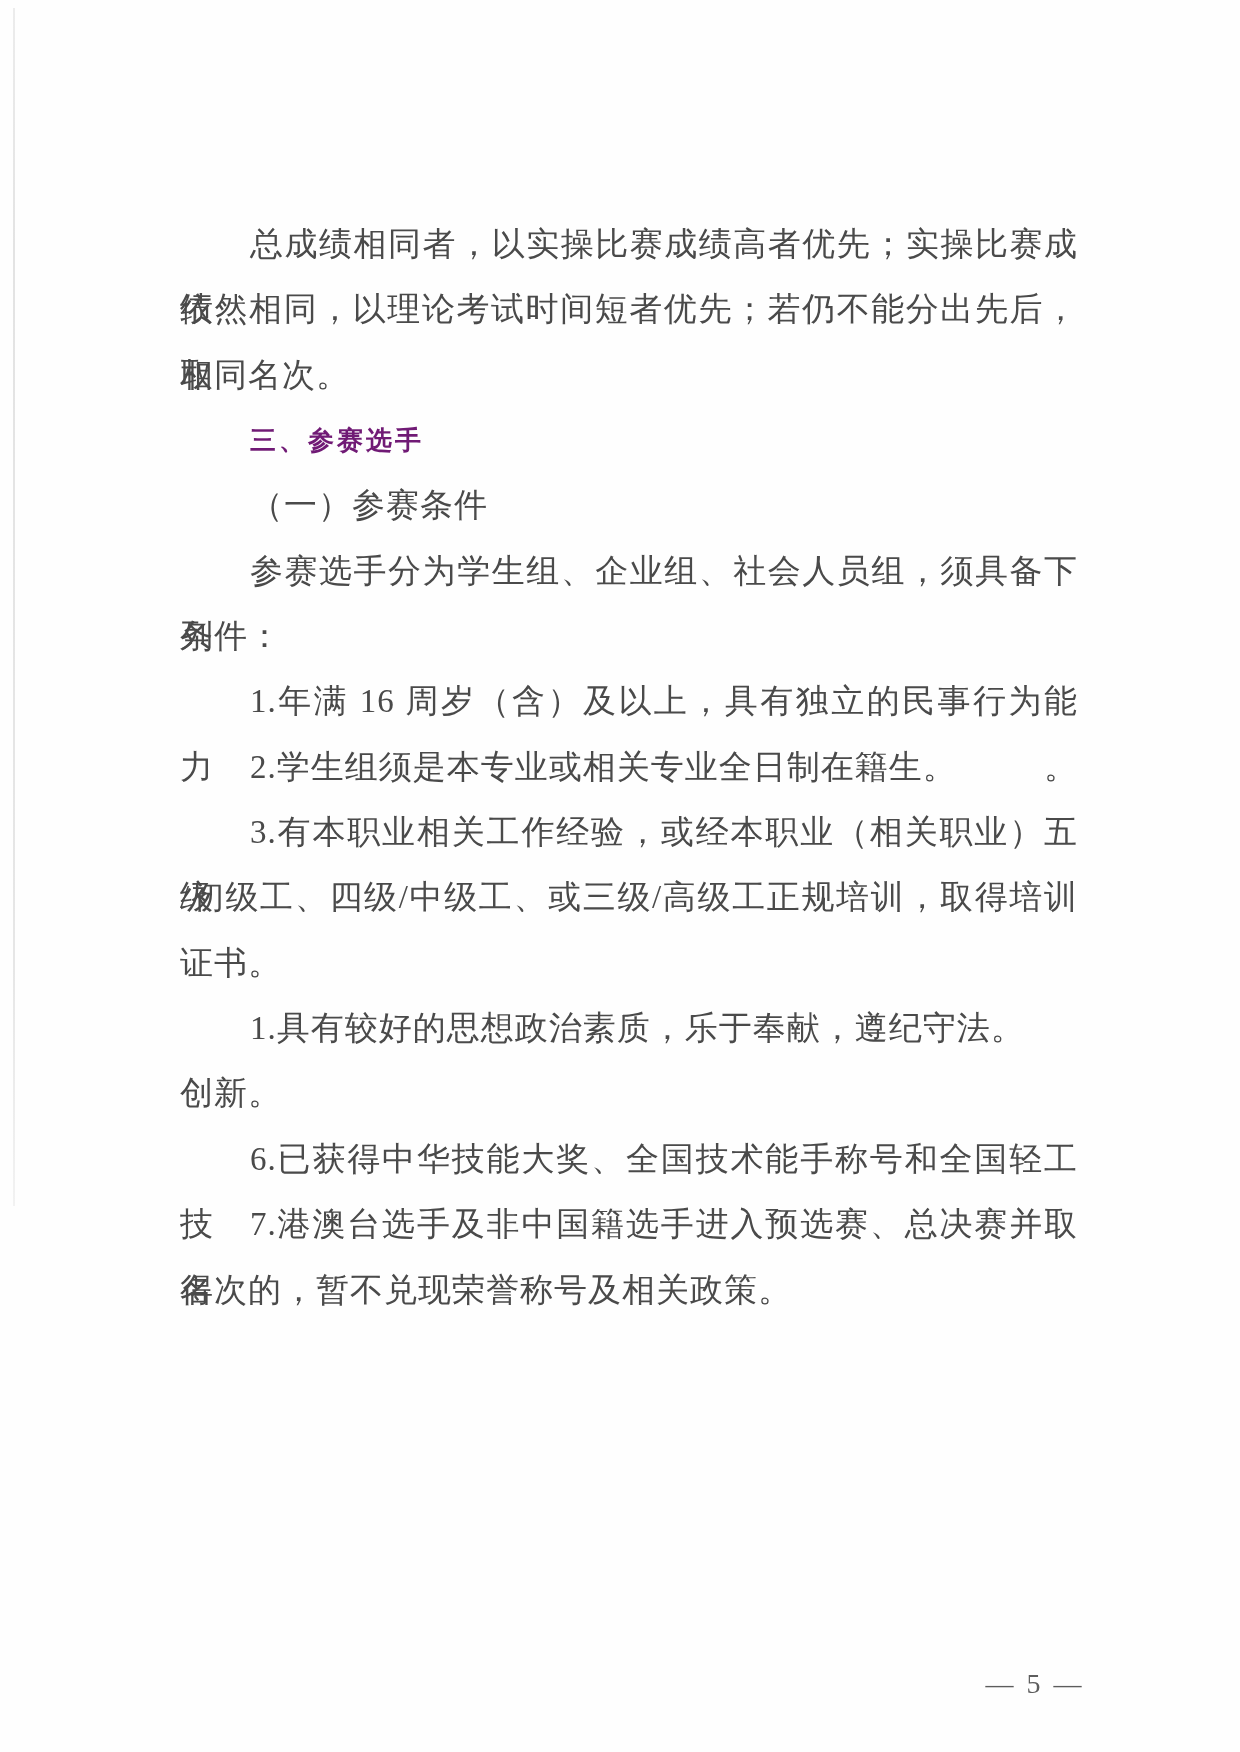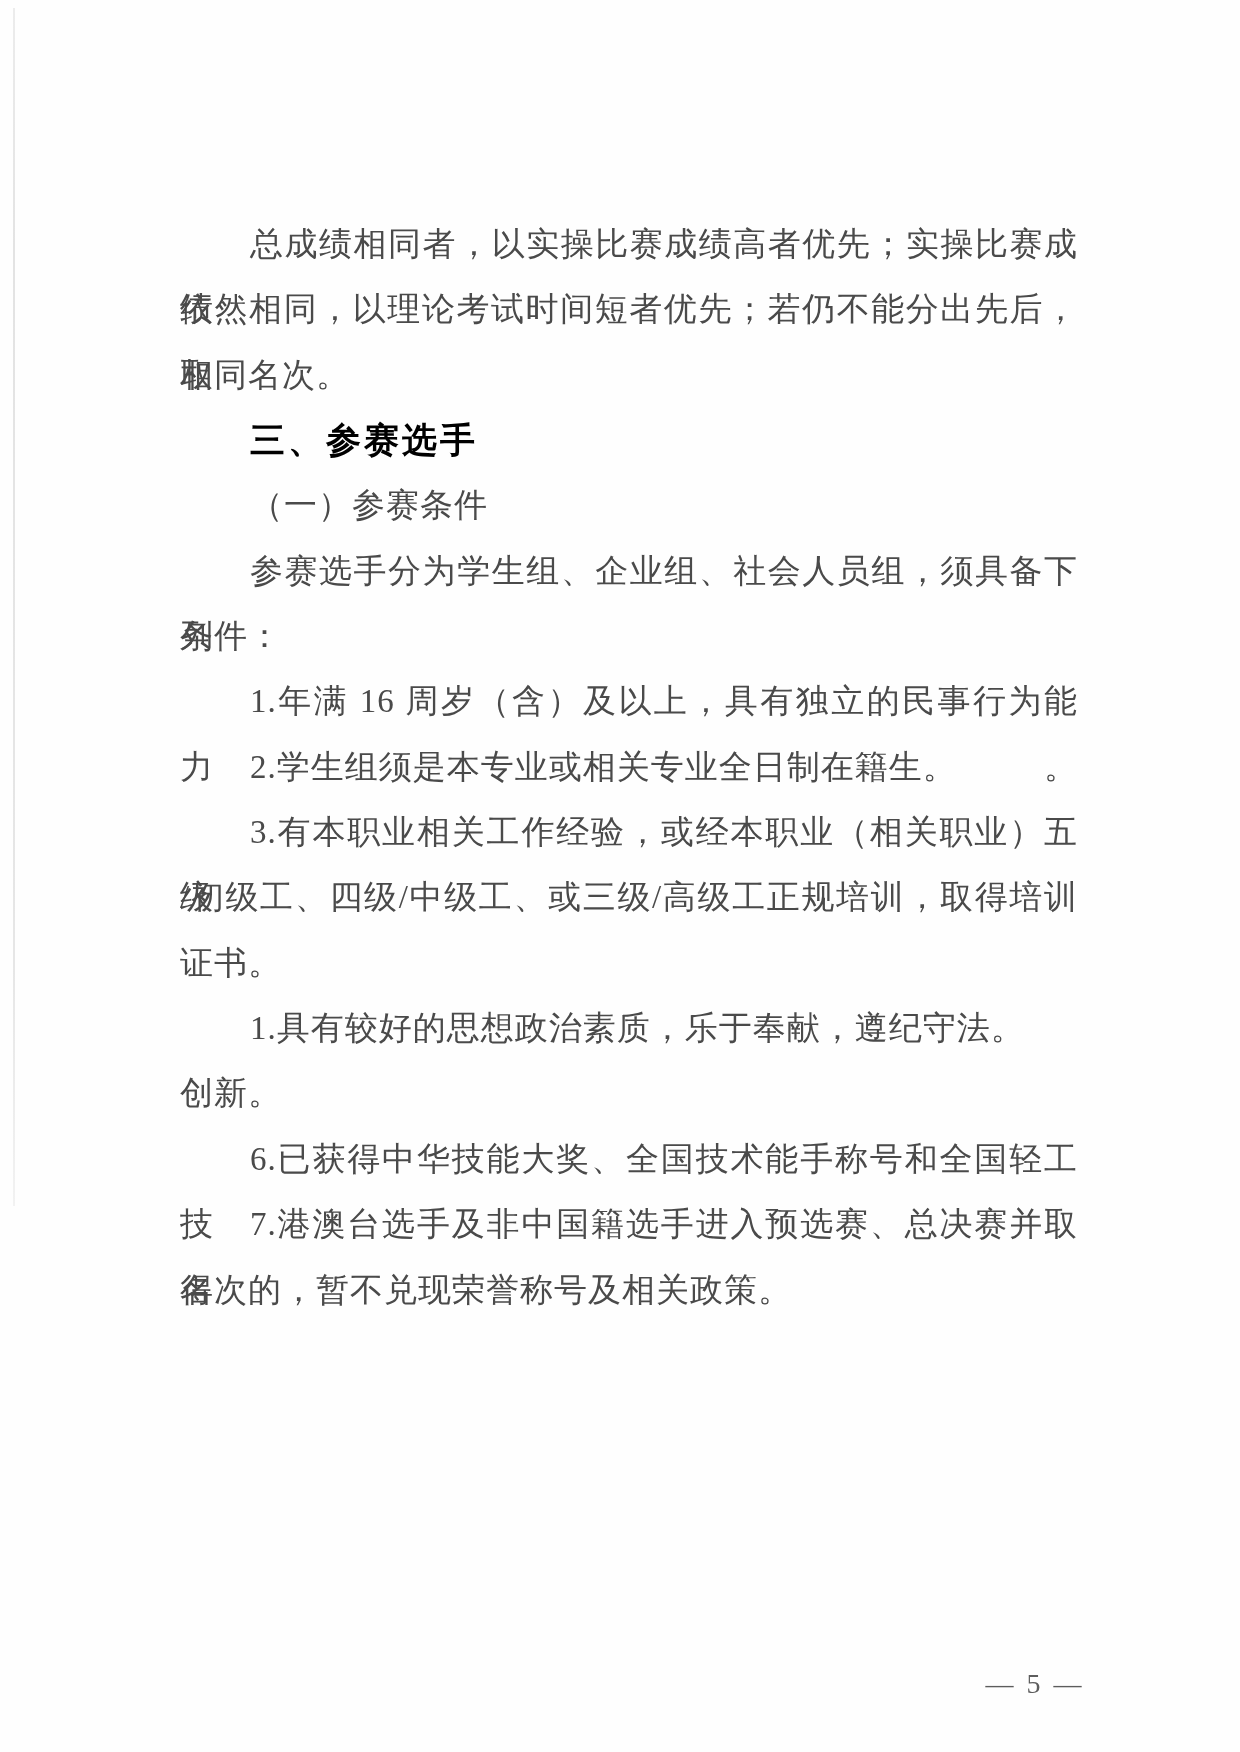--- a/index.html
+++ b/index.html
@@ -48,22 +48,22 @@
     text-align: justify;
     text-align-last: justify;
     text-justify: inter-character;
     font-family: Liberation Serif, serif;
   }
   .line.indent {
     text-indent: 70px;
   }
   .line.heading {
     font-weight: bold;
-    color: #000000;
-    font-size: 35px;
+    color: #701a75;
+    font-size: 26px;
     letter-spacing: 3px;
   }
   .page-number {
     position: absolute;
     left: 960px;
     top: 1664px;
     width: 150px;
     text-align: center;
     font-size: 28px;
     color: #5d5d5d;

